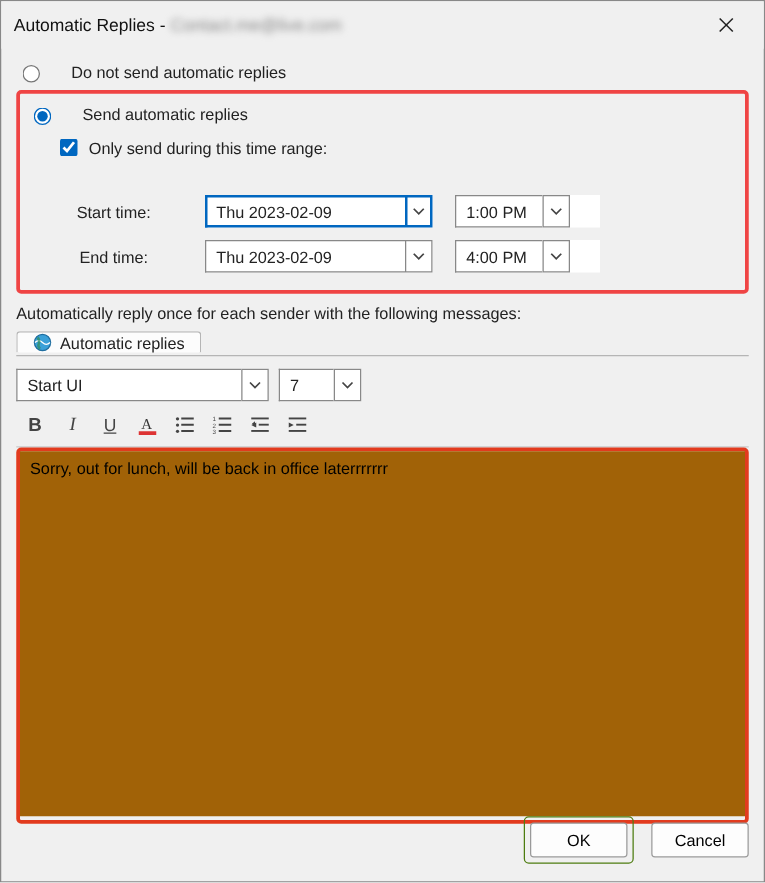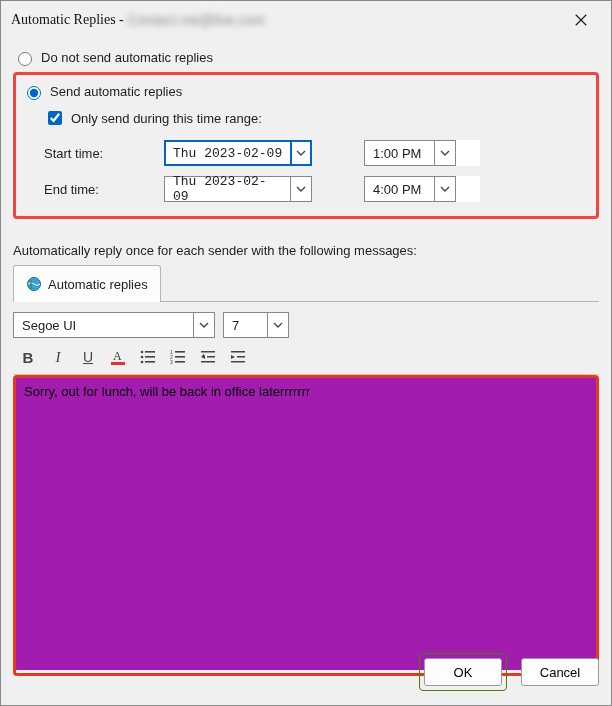--- a/index.html
+++ b/index.html
@@ -20,21 +20,20 @@
   .titlebar {
     height: 38px;
     display: flex;
     align-items: center;
     padding: 0 10px;
     background: #f0f0f0;
   }
   .titlebar .title {
     font-size: 14px;
     color: #111;
-    font-family: Liberation Serif, serif;
   }
   .titlebar .email {
     font-size: 14px;
     color: #888;
     margin-left: 4px;
     filter: blur(3px);
     user-select: none;
   }
   .titlebar .close {
     margin-left: auto;
@@ -46,61 +45,61 @@
     font-size: 16px;
     cursor: pointer;
   }
   .content {
     padding: 6px 12px 12px 12px;
     position: relative;
   }
   .radio-row {
     display: flex;
     align-items: center;
-    gap: 6px;
+    gap: 22px;
     padding: 4px 0;
   }
   .radio-row .label { font-size: 13px; }
   input[type=radio] {
     width: 14px; height: 14px; accent-color: #0067c0;
   }
   input[type=checkbox] {
     width: 14px; height: 14px; accent-color: #0067c0;
   }
   .highlight-box {
     border: 3px solid #ef4444;
     border-radius: 4px;
     padding: 4px 6px 14px 6px;
     margin-top: 2px;
     background: #f0f0f0;
   }
   .checkbox-row {
     display: flex;
     align-items: center;
     gap: 6px;
-    padding: 4px 0 12px 22px;
+    padding: 4px 0 28px 22px;
   }
   .time-grid {
     display: grid;
     grid-template-columns: 120px 160px 40px 90px;
     gap: 10px 0;
     margin-left: 22px;
     align-items: center;
   }
   .time-grid .lbl {
-    text-align: left;
+    text-align: center;
     padding-right: 26px;
   }
   .combo {
     display: flex;
     height: 26px;
     position: relative;
     background: #fff;
   }
-  .combo.full { width: 148px; font-family: Liberation Mono, monospace; }
+  .combo.full { width: 182px; }
   .combo .value {
     flex: 1;
     border: 1px solid #888;
     border-right: none;
     padding: 3px 8px;
     font-size: 13px;
     display: flex;
     align-items: center;
   }
   .combo .dropbtn {
@@ -113,32 +112,32 @@
     cursor: pointer;
   }
   .combo.focused .value { border-color: #0067c0; border-width: 2px; border-right: none; padding: 2px 7px; }
   .combo.focused .dropbtn { border-color: #0067c0; border-width: 2px; }
   .combo.time .value { width: 70px; flex: none; }
   .combo.time { width: 116px; }
   .chev {
     width: 10px; height: 10px;
   }
   .section-label {
-    margin-top: 24px;
+    margin-top: 8px;
     font-size: 13px;
   }
   .tab-row {
     margin-top: 6px;
     position: relative;
   }
   .tab {
     display: inline-flex;
     align-items: center;
     gap: 6px;
-    padding: 10px 12px;
+    padding: 0 12px;
     border: 1px solid #b5b5b5;
     border-bottom: none;
     background: #fcfcfc;
     border-radius: 3px 3px 0 0;
     font-size: 13px;
     position: relative;
     top: 1px;
   }
   .tab .globe {
     width: 16px; height: 16px;
@@ -201,21 +200,21 @@
     border-radius: 4px;
   }
   .editor {
     width: 100%;
     height: 292px;
     resize: none;
     border: none;
     padding: 6px 8px;
     font-family: "Segoe UI", Tahoma, sans-serif;
     font-size: 13px;
-    background: #a21caf;
+    background: #a16207;
     outline: none;
   }
   .footer {
     position: absolute;
     bottom: 14px;
     left: 12px;
     right: 12px;
     display: flex;
     align-items: center;
   }
@@ -326,21 +325,21 @@
           <path d="M4 4 Q6 6 5 9 Q4 11 6 13" stroke="#2e8b57" stroke-width="2" fill="none" opacity="0.7"></path>
         </svg>
         <span>Automatic replies</span>
       </div>
       <div class="tab-underline"></div>
     </div>
 
     <div class="toolbar-area">
       <div class="font-row">
         <div class="select fontname">
-          <div class="value">Segoe UI</div>
+          <div class="value">Start UI</div>
           <div class="dropbtn">
             <svg class="chev" viewBox="0 0 10 10">
                 <polyline points="1,3 5,7 9,3" fill="none" stroke="#444" stroke-width="1.4"></polyline>
               </svg>
           </div>
         </div>
         <div class="select fontsize">
           <div class="value">7</div>
           <div class="dropbtn">
             <svg class="chev" viewBox="0 0 10 10">

